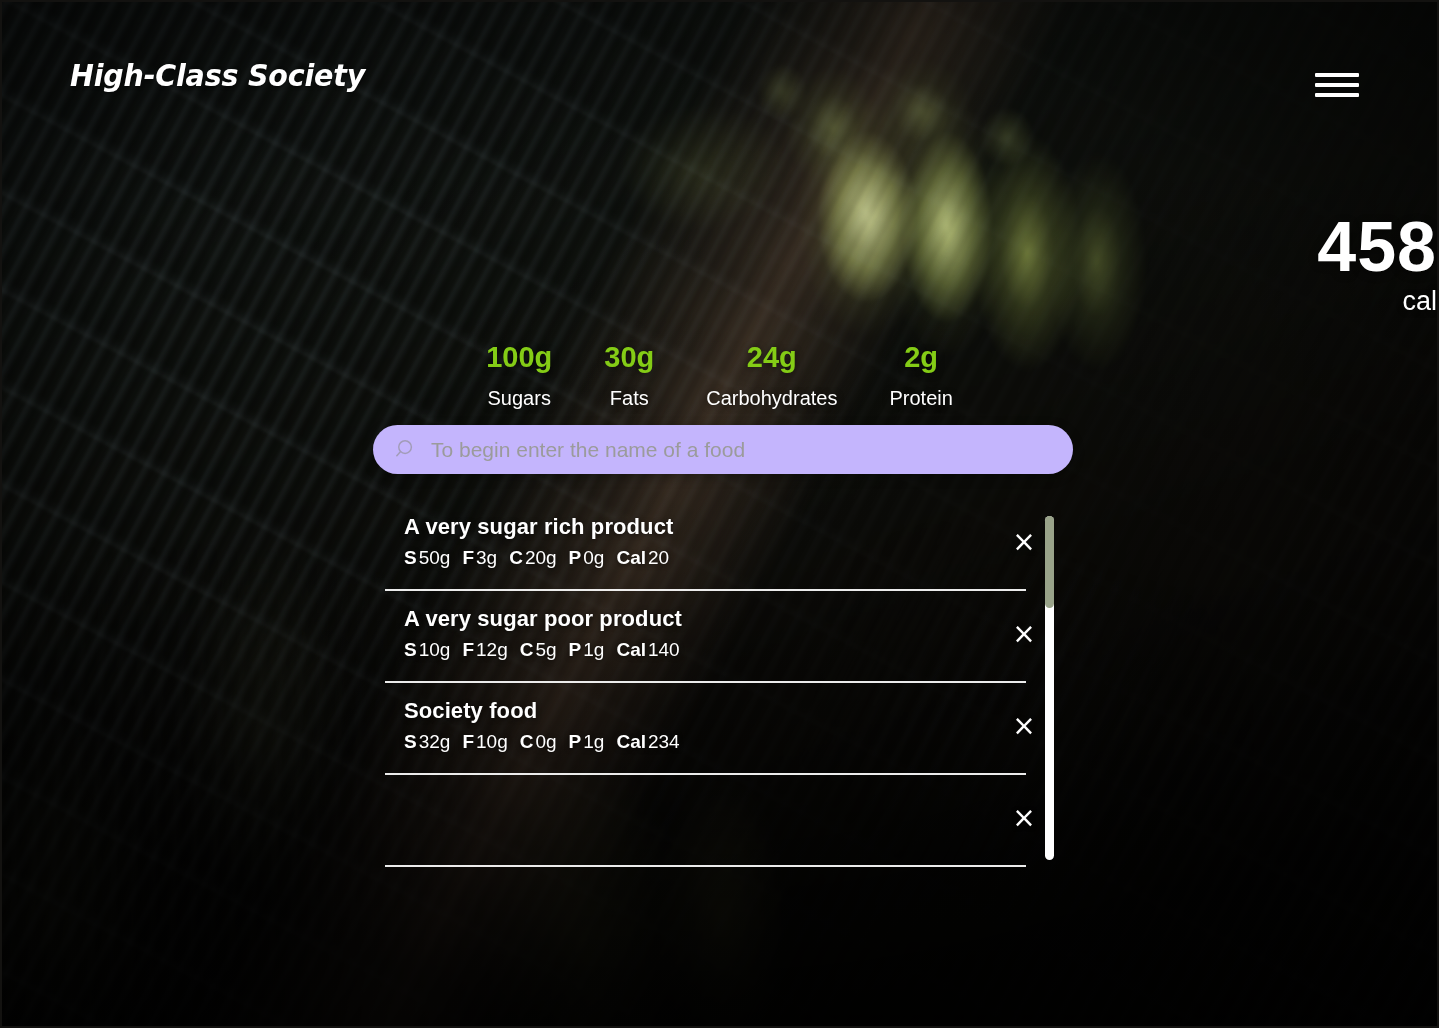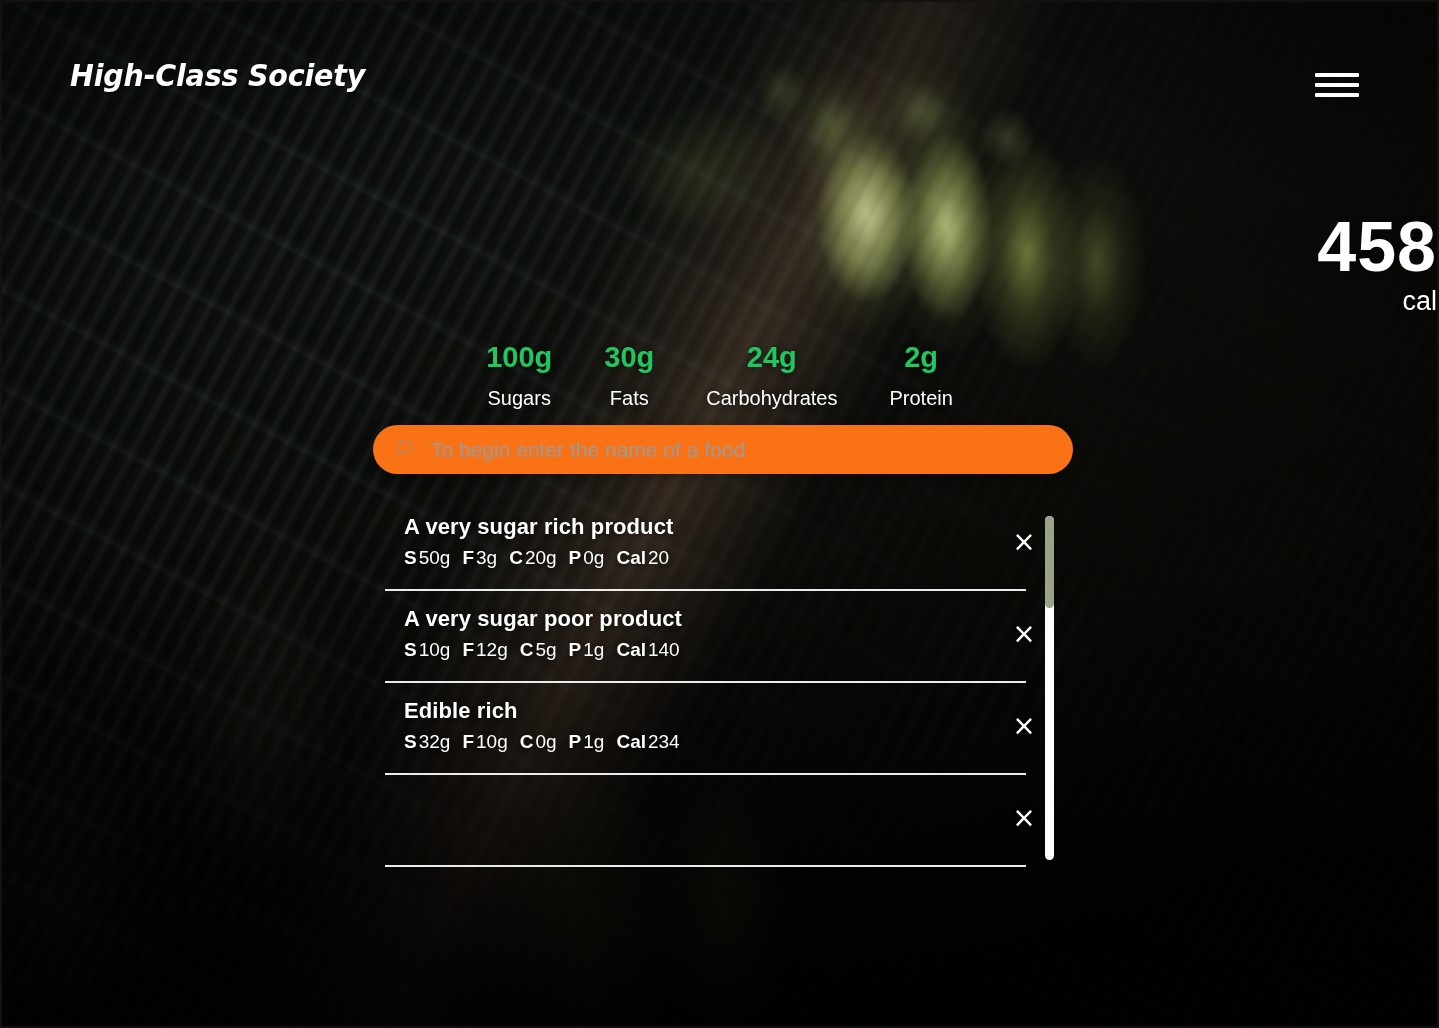--- a/index.html
+++ b/index.html
@@ -212,21 +212,21 @@
     align-items: flex-start;
     gap: 0;
   }
   .macro {
     text-align: center;
     padding: 0 26px;
   }
   .macro-value {
     font-size: 29px;
     font-weight: bold;
-    color: #22c55e;
+    color: #84cc16;
     line-height: 1.05;
     text-shadow: 0 1px 7px rgba(0,0,0,0.5);
   }
   .macro-label {
     font-size: 20px;
     color: #ffffff;
     line-height: 1.15;
     margin-top: 15px;
     text-shadow: 0 1px 7px rgba(0,0,0,0.55);
   }
@@ -236,21 +236,21 @@
     position: absolute;
     top: 423px;
     left: 371px;
     width: 700px;
     height: 49px;
   }
   .search-box {
     position: relative;
     width: 100%;
     height: 100%;
-    background: #f97316;
+    background: #c4b5fd;
     border-radius: 26px;
     display: flex;
     align-items: center;
     padding-left: 22px;
     box-shadow: 0 3px 12px rgba(0,0,0,0.28);
     overflow: hidden;
   }
   .search-icon {
     width: 23px;
     height: 23px;
@@ -430,21 +430,21 @@
 
         <div class="food-item">
           <div class="food-name">A very sugar poor product</div>
           <div class="food-macros">
             <span class="mk">S</span><span class="mv">10g</span><span class="mk">F</span><span class="mv">12g</span><span class="mk">C</span><span class="mv">5g</span><span class="mk">P</span><span class="mv">1g</span><span class="mk">Cal</span><span class="mv">140</span>
           </div>
           <button class="food-remove">×</button>
         </div>
 
         <div class="food-item">
-          <div class="food-name">Edible rich</div>
+          <div class="food-name">Society food</div>
           <div class="food-macros">
             <span class="mk">S</span><span class="mv">32g</span><span class="mk">F</span><span class="mv">10g</span><span class="mk">C</span><span class="mv">0g</span><span class="mk">P</span><span class="mv">1g</span><span class="mk">Cal</span><span class="mv">234</span>
           </div>
           <button class="food-remove">×</button>
         </div>
 
         <div class="food-item">
           <button class="food-remove">×</button>
         </div>
 

